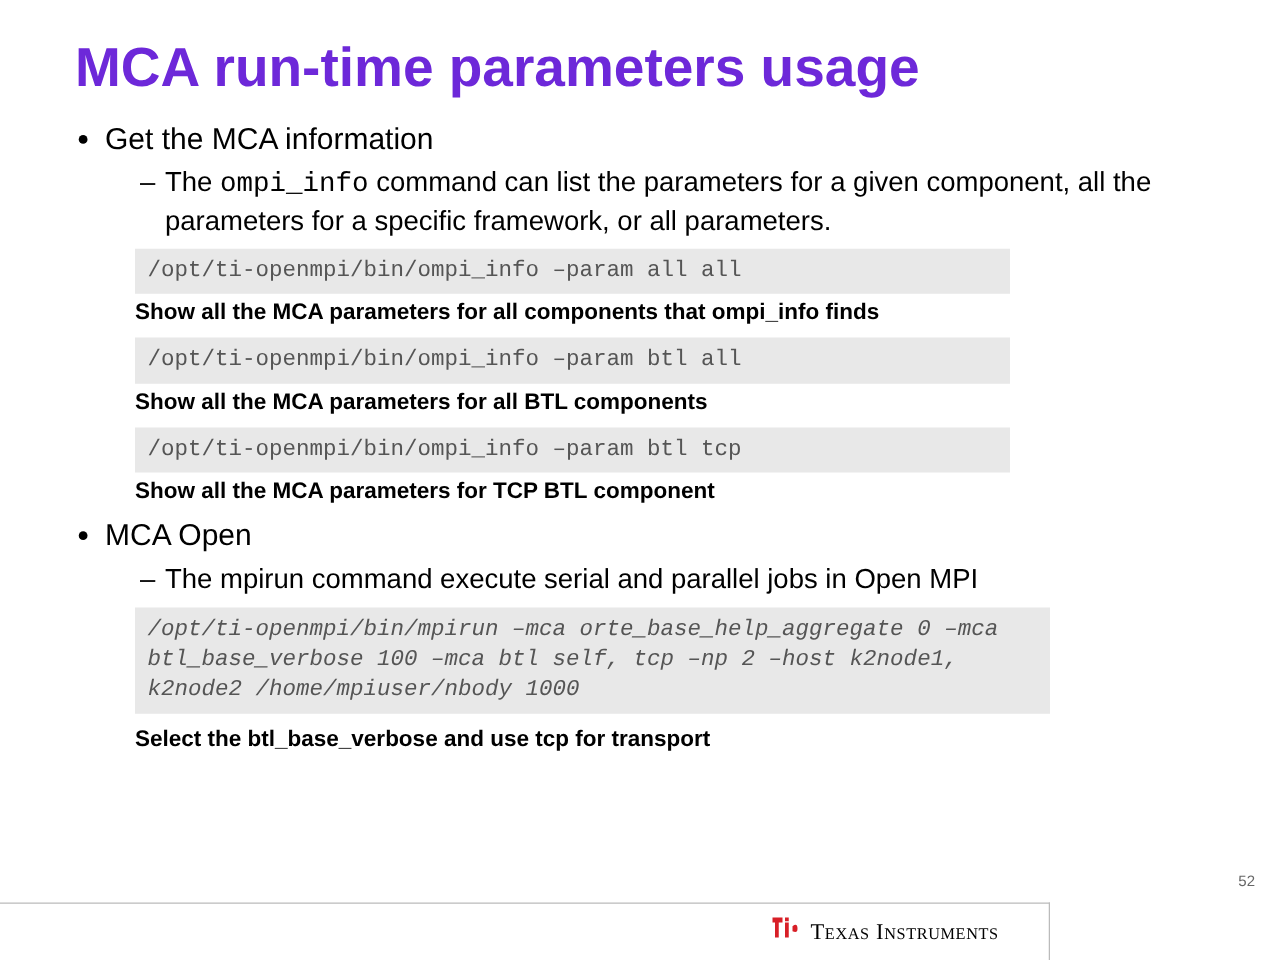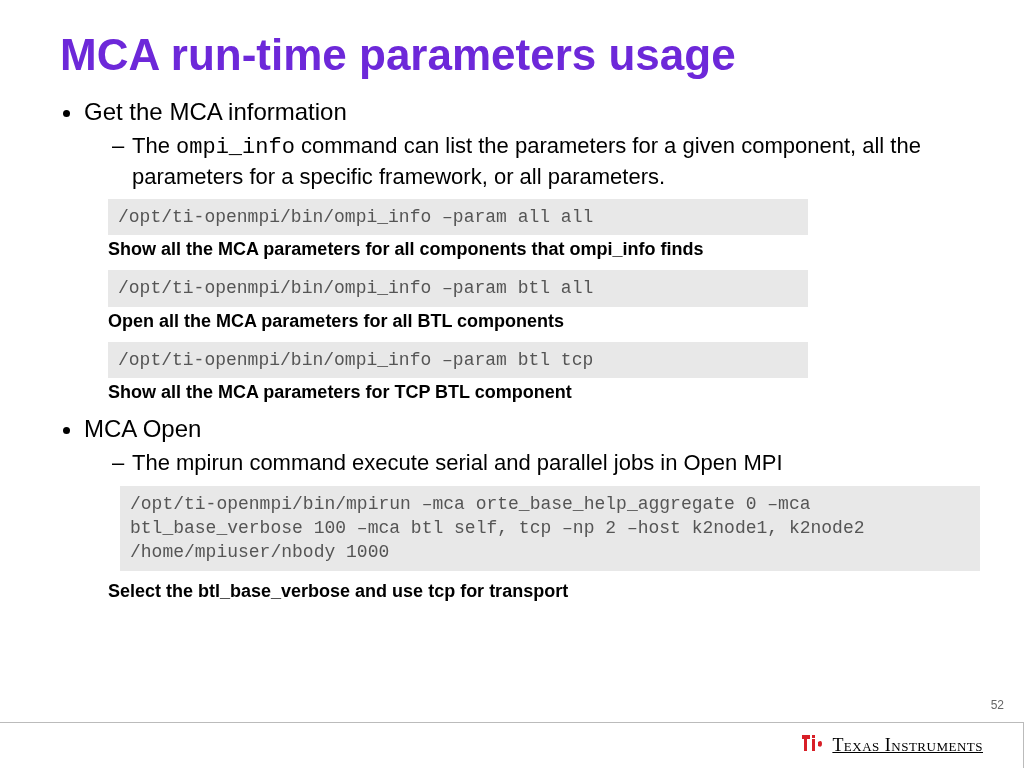--- a/index.html
+++ b/index.html
@@ -6,24 +6,24 @@
   html, body { width: 1024px; height: 768px; font-family: Arial, Helvetica, sans-serif; background: #fff; color: #000; }
   .slide { position: relative; width: 1024px; height: 768px; padding: 30px 60px 0 60px; }
   .title { color: #6d28d9; font-size: 44px; font-weight: bold; margin-bottom: 18px; }
   ul.top { list-style: disc; padding-left: 24px; }
   ul.top > li { font-size: 24px; margin-bottom: 6px; }
   ul.sub { list-style: none; padding-left: 28px; margin-top: 6px; }
   ul.sub > li { font-size: 22px; position: relative; padding-left: 20px; line-height: 1.3; }
   ul.sub > li::before { content: "–"; position: absolute; left: 0; top: 0; }
   .mono { font-family: "Courier New", monospace; }
   .codebox { background: #e8e8e8; font-family: "Courier New", monospace; font-size: 18px; color: #555; padding: 6px 10px; margin: 8px 0 4px 48px; width: 700px; line-height: 1.35; }
-  .codebox.wide { width: 860px; margin-left: 60px; }
+  .codebox.wide { width: 732px; margin-left: 48px; font-style: italic; }
   .caption { font-size: 18px; margin: 4px 0 10px 48px; font-weight: bold; }
   .pagenum { position: absolute; right: 20px; bottom: 56px; font-size: 12px; color: #666; }
-  .footer { position: absolute; left: 0; bottom: 0; width: 1024px; height: 46px; border-top: 1px solid #bbb; border-right: 1px solid #bbb; display: flex; justify-content: flex-end; align-items: center; padding-right: 40px; text-decoration: underline; }
+  .footer { position: absolute; left: 0; bottom: 0; width: 840px; height: 46px; border-top: 1px solid #bbb; border-right: 1px solid #bbb; display: flex; justify-content: flex-end; align-items: center; padding-right: 40px; }
   .ti-logo { display: flex; align-items: center; gap: 6px; }
   .ti-name { font-family: Georgia, 'Times New Roman', serif; font-size: 18px; letter-spacing: 0.5px; font-variant: small-caps; }
   .ti-mark { color: #d81f27; }
 </style>
 </head>
 <body>
 
 <div class="slide">
   <h1 class="title">MCA run-time parameters usage</h1>
 
@@ -35,21 +35,21 @@
           <span>The </span><span class="mono">ompi_info</span><span> command can list the parameters for a given component, all the parameters for a specific framework, or all parameters.</span>
         </li>
       </ul>
     </li>
   </ul>
 
   <div class="codebox">/opt/ti-openmpi/bin/ompi_info –param all all</div>
   <div class="caption">Show all the MCA parameters for all components that ompi_info finds</div>
 
   <div class="codebox">/opt/ti-openmpi/bin/ompi_info –param btl all</div>
-  <div class="caption">Open all the MCA parameters for all BTL components</div>
+  <div class="caption">Show all the MCA parameters for all BTL components</div>
 
   <div class="codebox">/opt/ti-openmpi/bin/ompi_info –param btl tcp</div>
   <div class="caption">Show all the MCA parameters for TCP BTL component</div>
 
   <ul class="top" style="margin-top:12px;">
     <li>
       <span>MCA Open</span>
       <ul class="sub">
         <li>The mpirun command execute serial and parallel jobs in Open MPI</li>
       </ul>

